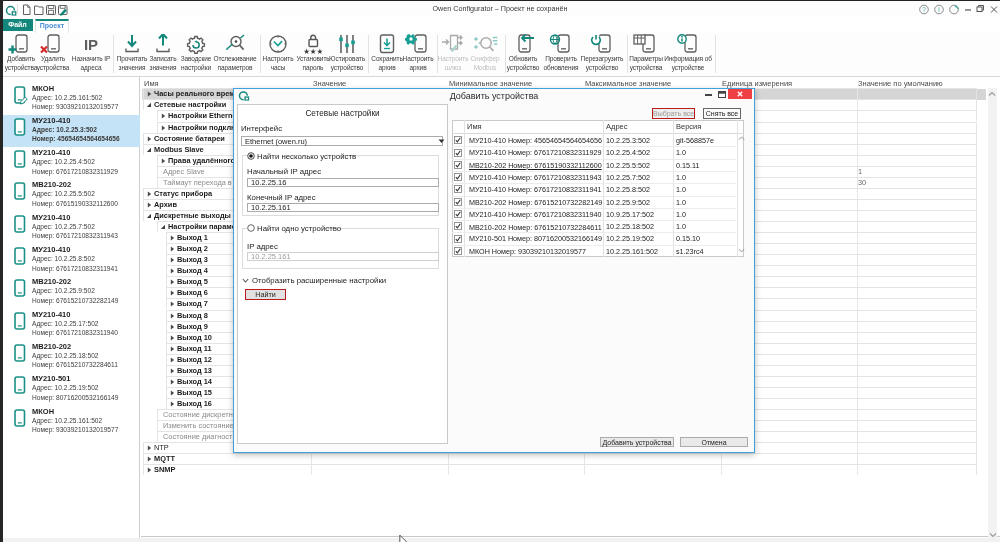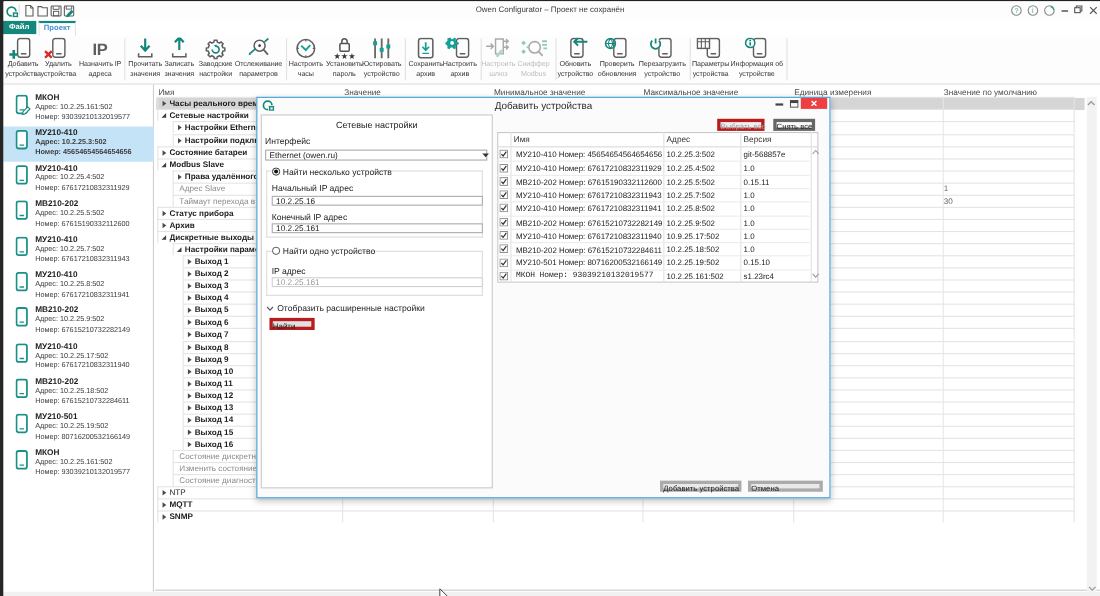--- a/index.html
+++ b/index.html
@@ -11,21 +11,21 @@
 .rbtn svg{position:absolute;top:0;left:50%;transform:translateX(-50%);}
 .rsep{position:absolute;top:35px;width:1px;height:38px;background:#e2e2e2;}
 .dis{color:#bdbdbd;}
 .dev{position:absolute;left:0;width:137px;height:32px;}
 .dev .nm{position:absolute;left:29px;top:1px;font-size:7.5px;font-weight:bold;color:#1d1d1d;}
 .dev .ln{position:absolute;left:29px;font-size:6.6px;color:#3c3c3c;white-space:nowrap;}
 .th{position:absolute;top:78px;height:11px;font-size:7.5px;color:#4a4a4a;line-height:11px;white-space:nowrap;}
 .trow{position:absolute;font-size:7.4px;white-space:nowrap;line-height:11px;height:11px;color:#1b1b1b;}
 .dlbl{position:absolute;font-size:7.8px;color:#222;white-space:nowrap;}
 .dinput{position:absolute;height:9px;border:1px solid #ababab;background:#fff;font-size:7.5px;color:#222;line-height:8px;padding-left:3px;}
-.dbtn{position:absolute;background:#e1e1e1;border:3px solid #b91c1c;font-size:7.2px;color:#222;}
+.dbtn{position:absolute;background:#e1e1e1;border:1px solid #b91c1c;font-size:7.2px;color:#222;text-align:center;}
 </style></head>
 <body>
 
 <div class="abs" style="left:0;top:0;width:1000px;height:1.5px;background:#222;"></div>
 <div class="abs" style="left:3px;top:1px;width:997px;height:16px;background:#fdfdfd;"></div>
 <div class="abs" style="left:0;top:4px;width:1000px;text-align:center;font-size:7.2px;color:#3a3a3a;">Owen Configurator – Проект не сохранён</div>
 <svg class="abs" style="left:5px;top:5px;" width="14" height="12" viewBox="0 0 14 12">
 <circle cx="5.5" cy="5.5" r="4" fill="none" stroke="#14877c" stroke-width="1.5"></circle>
 <rect x="6.2" y="5.8" width="5.6" height="5.2" rx="0.8" fill="#14877c" stroke="#fff" stroke-width="0.8"></rect>
 <rect x="8" y="7.5" width="2.1" height="1.9" fill="#fff"></rect>
@@ -624,21 +624,21 @@
     <path d="M1.8 4.1 l1.6 1.7 L6.3 1.8" fill="none" stroke="#333" stroke-width="1.1"></path>
   </svg>
 <div class="trow" style="left:469px;top:147.3px;font-size:7.2px;">МУ210-410 Номер: 67617210832311929</div>
 <div class="trow" style="left:606px;top:147.3px;font-size:7.2px;">10.2.25.4:502</div>
 <div class="trow" style="left:676px;top:147.3px;font-size:7.2px;">1.0</div>
 <div class="abs" style="left:452px;top:158.6px;width:283.5px;height:1px;background:#ececec;"></div>
 <svg class="abs" style="left:454px;top:160.8px;" width="8" height="8">
     <rect x="0.5" y="0.5" width="7" height="7" fill="#fff" stroke="#8a8a8a" stroke-width="0.9"></rect>
     <path d="M1.8 4.1 l1.6 1.7 L6.3 1.8" fill="none" stroke="#333" stroke-width="1.1"></path>
   </svg>
-<div class="trow" style="left:469px;top:159.6px;font-size:7.2px;">МВ210-202 Номер: 67615190332112600</div>
+<div class="trow" style="left:469px;top:159.6px;font-size:7.2px;text-decoration:underline;">МВ210-202 Номер: 67615190332112600</div>
 <div class="trow" style="left:606px;top:159.6px;font-size:7.2px;">10.2.25.5:502</div>
 <div class="trow" style="left:676px;top:159.6px;font-size:7.2px;text-align:right;">0.15.11</div>
 <div class="abs" style="left:452px;top:170.9px;width:283.5px;height:1px;background:#ececec;"></div>
 <svg class="abs" style="left:454px;top:173.1px;" width="8" height="8">
     <rect x="0.5" y="0.5" width="7" height="7" fill="#fff" stroke="#8a8a8a" stroke-width="0.9"></rect>
     <path d="M1.8 4.1 l1.6 1.7 L6.3 1.8" fill="none" stroke="#333" stroke-width="1.1"></path>
   </svg>
 <div class="trow" style="left:469px;top:171.9px;font-size:7.2px;">МУ210-410 Номер: 67617210832311943</div>
 <div class="trow" style="left:606px;top:171.9px;font-size:7.2px;">10.2.25.7:502</div>
 <div class="trow" style="left:676px;top:171.9px;font-size:7.2px;">1.0</div>
@@ -680,21 +680,21 @@
     <path d="M1.8 4.1 l1.6 1.7 L6.3 1.8" fill="none" stroke="#333" stroke-width="1.1"></path>
   </svg>
 <div class="trow" style="left:469px;top:233.4px;font-size:7.2px;">МУ210-501 Номер: 80716200532166149</div>
 <div class="trow" style="left:606px;top:233.4px;font-size:7.2px;">10.2.25.19:502</div>
 <div class="trow" style="left:676px;top:233.4px;font-size:7.2px;">0.15.10</div>
 <div class="abs" style="left:452px;top:244.7px;width:283.5px;height:1px;background:#ececec;"></div>
 <svg class="abs" style="left:454px;top:246.9px;" width="8" height="8">
     <rect x="0.5" y="0.5" width="7" height="7" fill="#fff" stroke="#8a8a8a" stroke-width="0.9"></rect>
     <path d="M1.8 4.1 l1.6 1.7 L6.3 1.8" fill="none" stroke="#333" stroke-width="1.1"></path>
   </svg>
-<div class="trow" style="left:469px;top:245.7px;font-size:7.2px;font-family:Liberation Mono, monospace;">МКОН Номер: 93039210132019577</div>
+<div class="trow" style="left:469px;top:245.7px;font-size:7.2px;">МКОН Номер: 93039210132019577</div>
 <div class="trow" style="left:606px;top:245.7px;font-size:7.2px;">10.2.25.161:502</div>
 <div class="trow" style="left:676px;top:245.7px;font-size:7.2px;">s1.23rc4</div>
 <svg class="abs" style="left:738px;top:136px;" width="7" height="5">
     <path d="M0.8 3.8 l2.7 -3 2.7 3" fill="none" stroke="#9a9a9a" stroke-width="1"></path>
   </svg>
 <svg class="abs" style="left:738px;top:248px;" width="7" height="5">
     <path d="M0.8 1 l2.7 3 2.7 -3" fill="none" stroke="#9a9a9a" stroke-width="1"></path>
   </svg>
 <div class="dbtn" style="left:600px;top:436.5px;width:74px;height:10.5px;line-height:10px;background:#e9e9e9;border-color:#ababab;font-size:7px;white-space:nowrap;">Добавить устройства</div>
 <div class="dbtn" style="left:680px;top:436.5px;width:68px;height:10.5px;line-height:10px;background:#e9e9e9;border-color:#ababab;font-size:7px;">Отмена</div>

